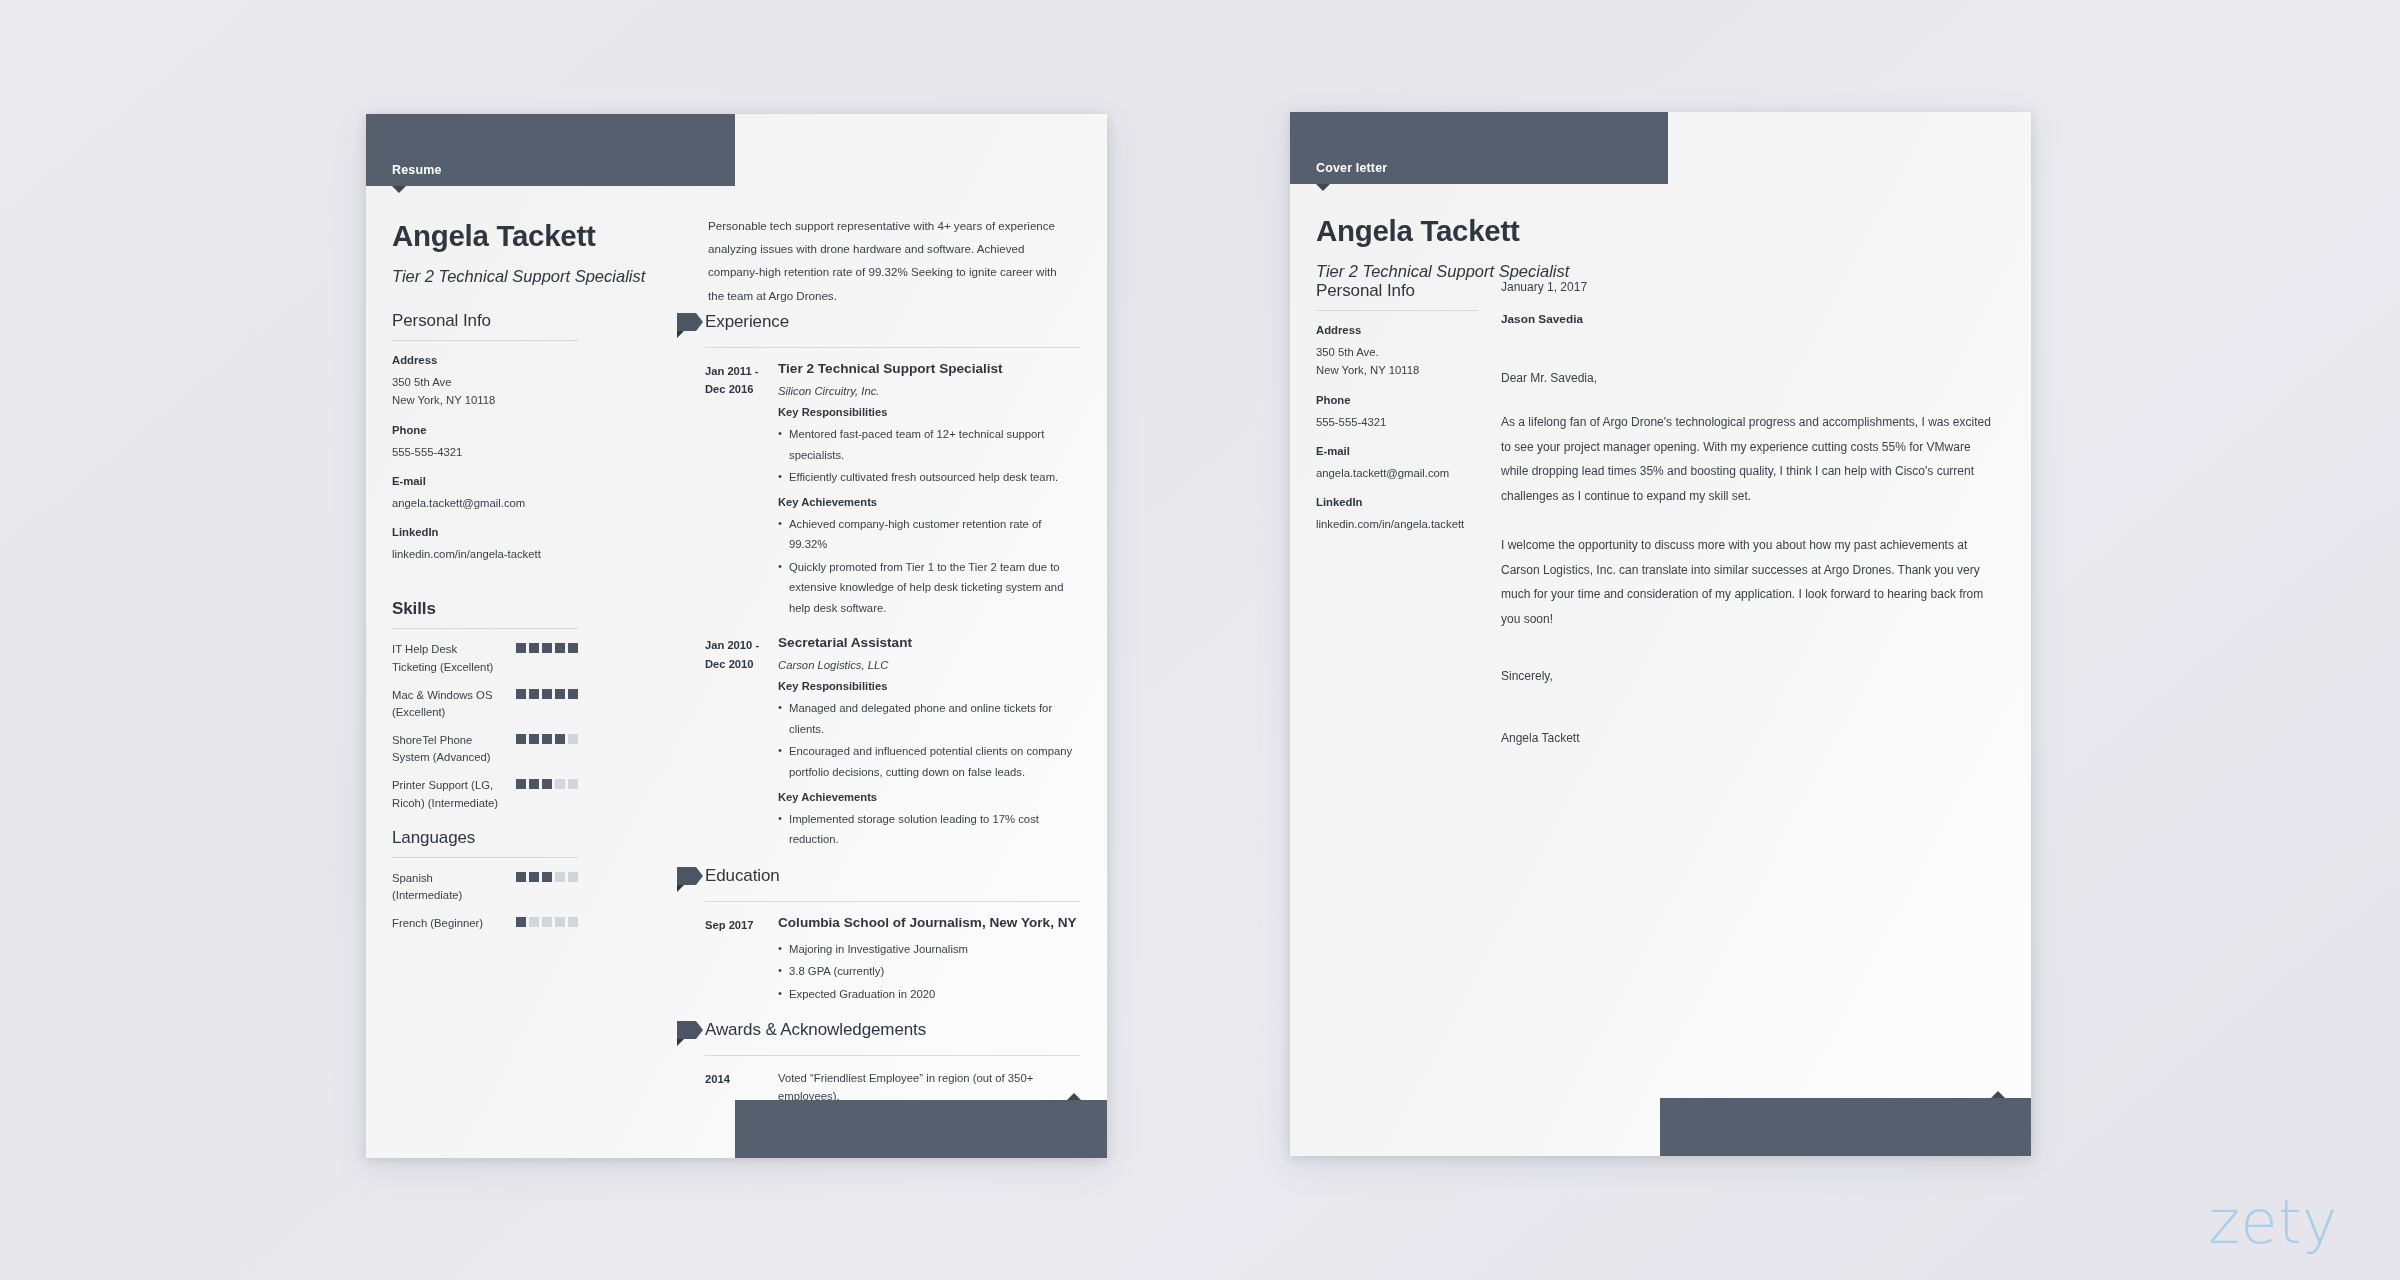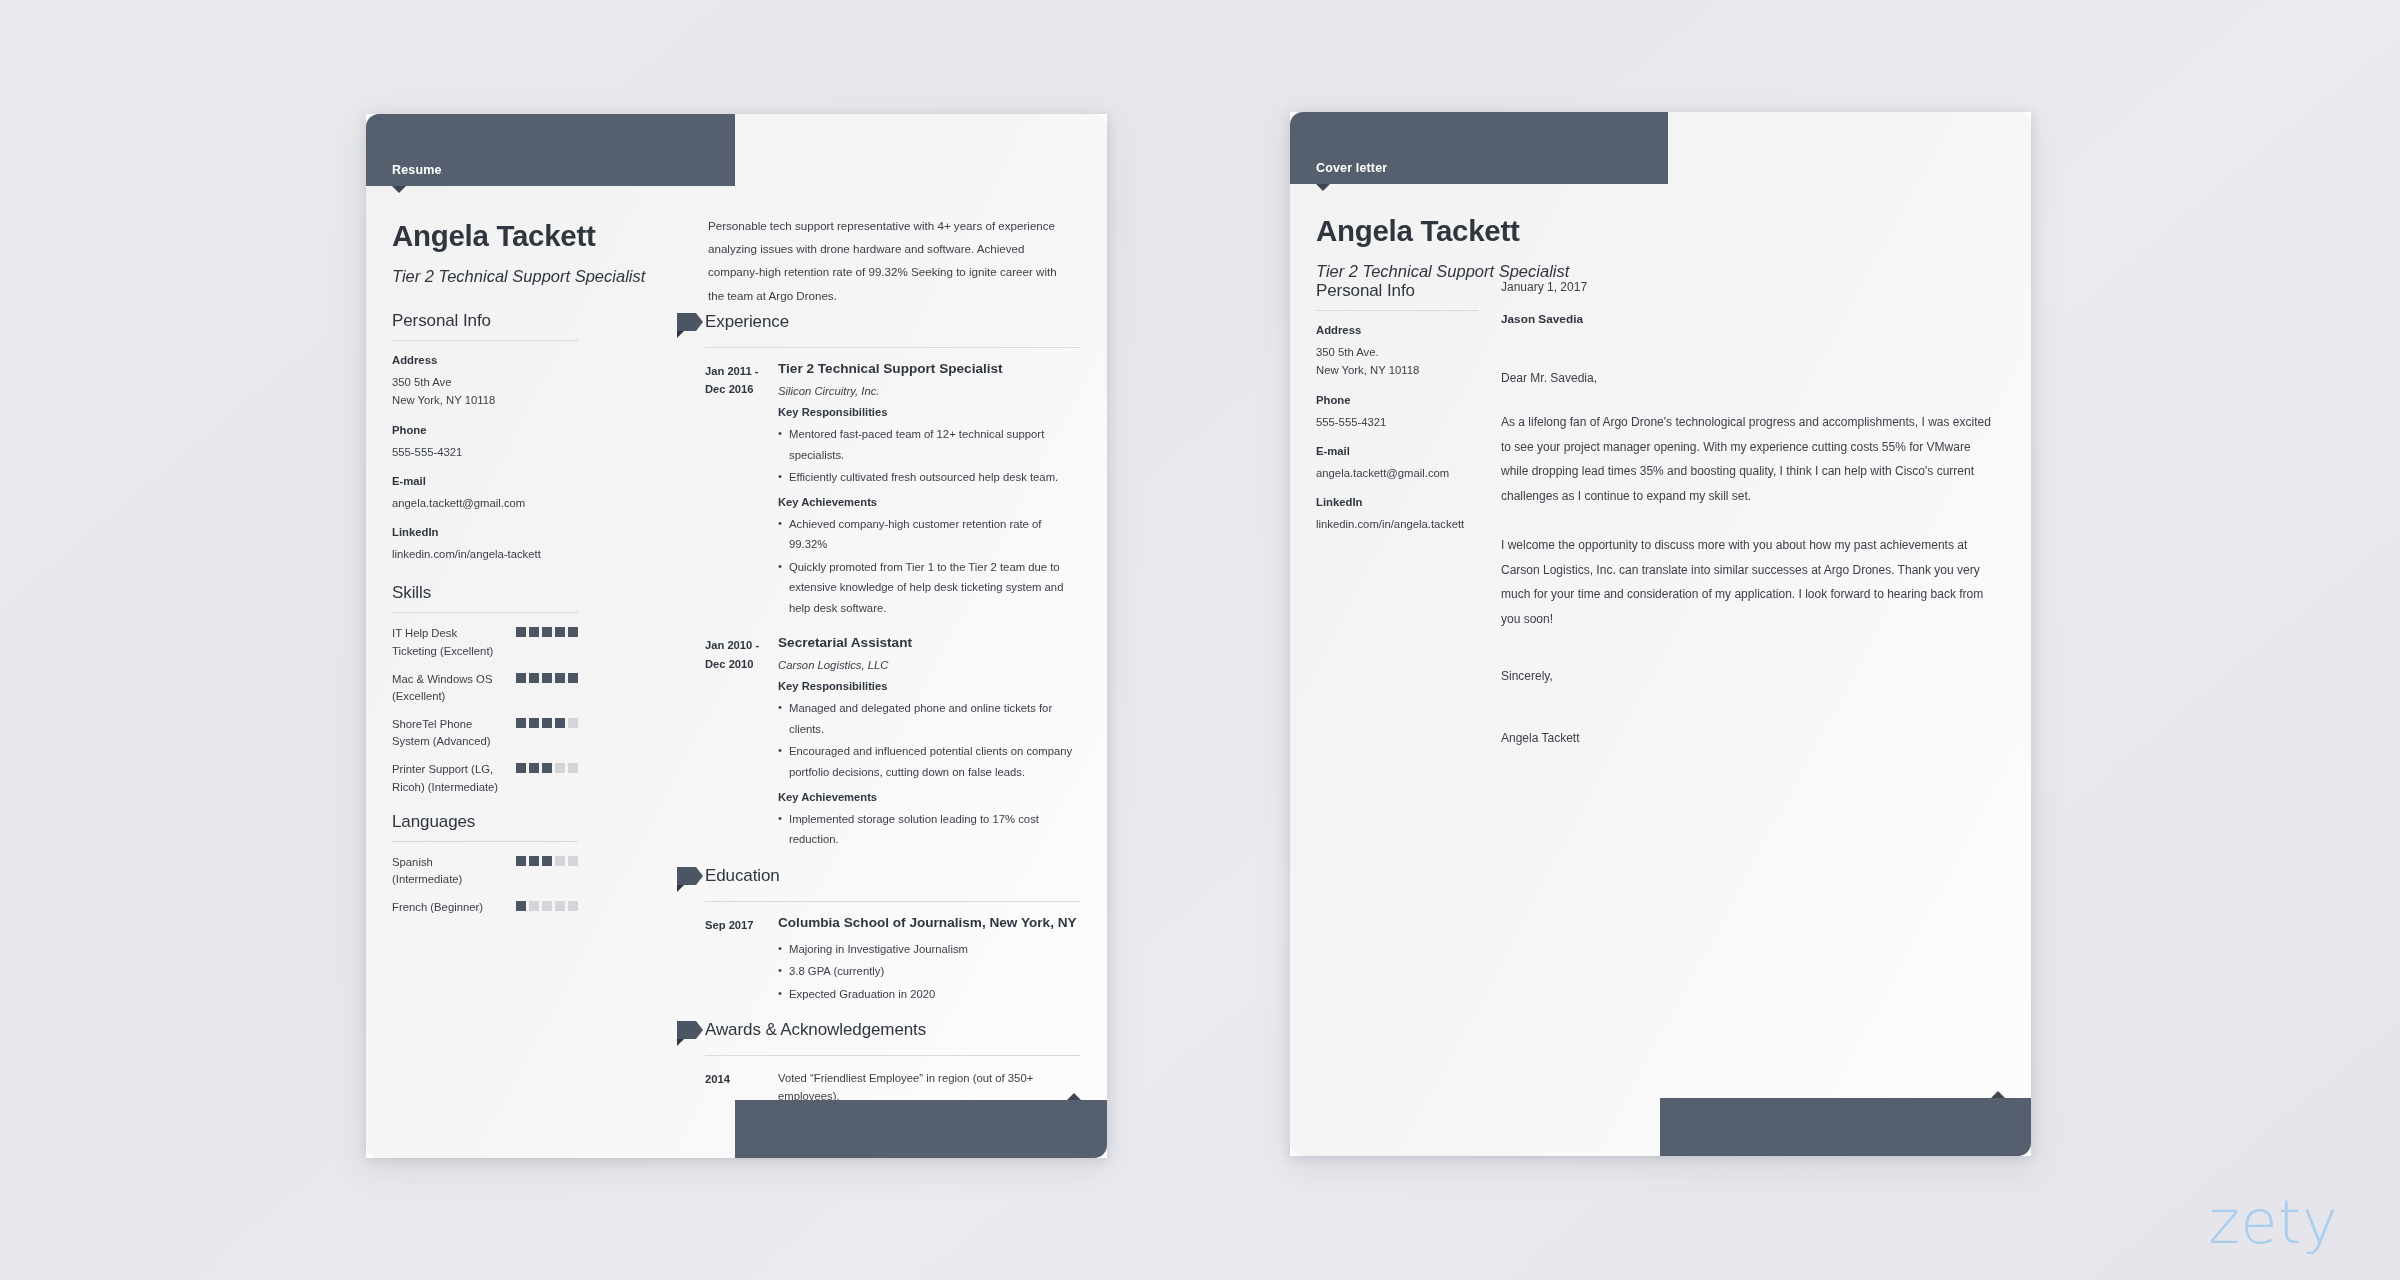--- a/index.html
+++ b/index.html
@@ -17,21 +17,20 @@
   .doc {
     position: absolute;
     background: #fff;
     box-shadow: 0 2px 10px rgba(70,75,90,.16), 0 10px 34px rgba(70,75,90,.10);
   }
   .doc-inner {
     position: absolute;
     inset: 0;
     background: linear-gradient(118deg, #f2f2f2 0%, #f5f5f5 45%, #fdfdfd 100%);
     overflow: hidden;
-    border-radius: 13px;
   }
 
   #resume-doc { left: 366px; top: 114px; width: 741px; height: 1044px; }
   #cover-doc  { left: 1290px; top: 112px; width: 741px; height: 1044px; }
 
   
   .top-band {
     position: absolute;
     top: 0; left: 0;
     height: 72px;
@@ -339,21 +338,21 @@
           <div class="pi-group">
             <div class="pi-label">E-mail</div>
             <div class="pi-line">angela.tackett@gmail.com</div>
           </div>
           <div class="pi-group">
             <div class="pi-label">LinkedIn</div>
             <div class="pi-line">linkedin.com/in/angela-tackett</div>
           </div>
         </div>
 
-      <div class="side-head tight" style="margin-top:20px;">Skills</div>
+      <div class="side-head tight" style="margin-top:36px;font-weight:bold;">Skills</div>
       <div id="r-skills">
           <div class="skill-row">
             <div class="skill-name">IT Help Desk Ticketing (Excellent)</div>
             <div class="dots">
               <span class="dot on"></span>
               <span class="dot on"></span>
               <span class="dot on"></span>
               <span class="dot on"></span>
               <span class="dot on"></span>
             </div>

